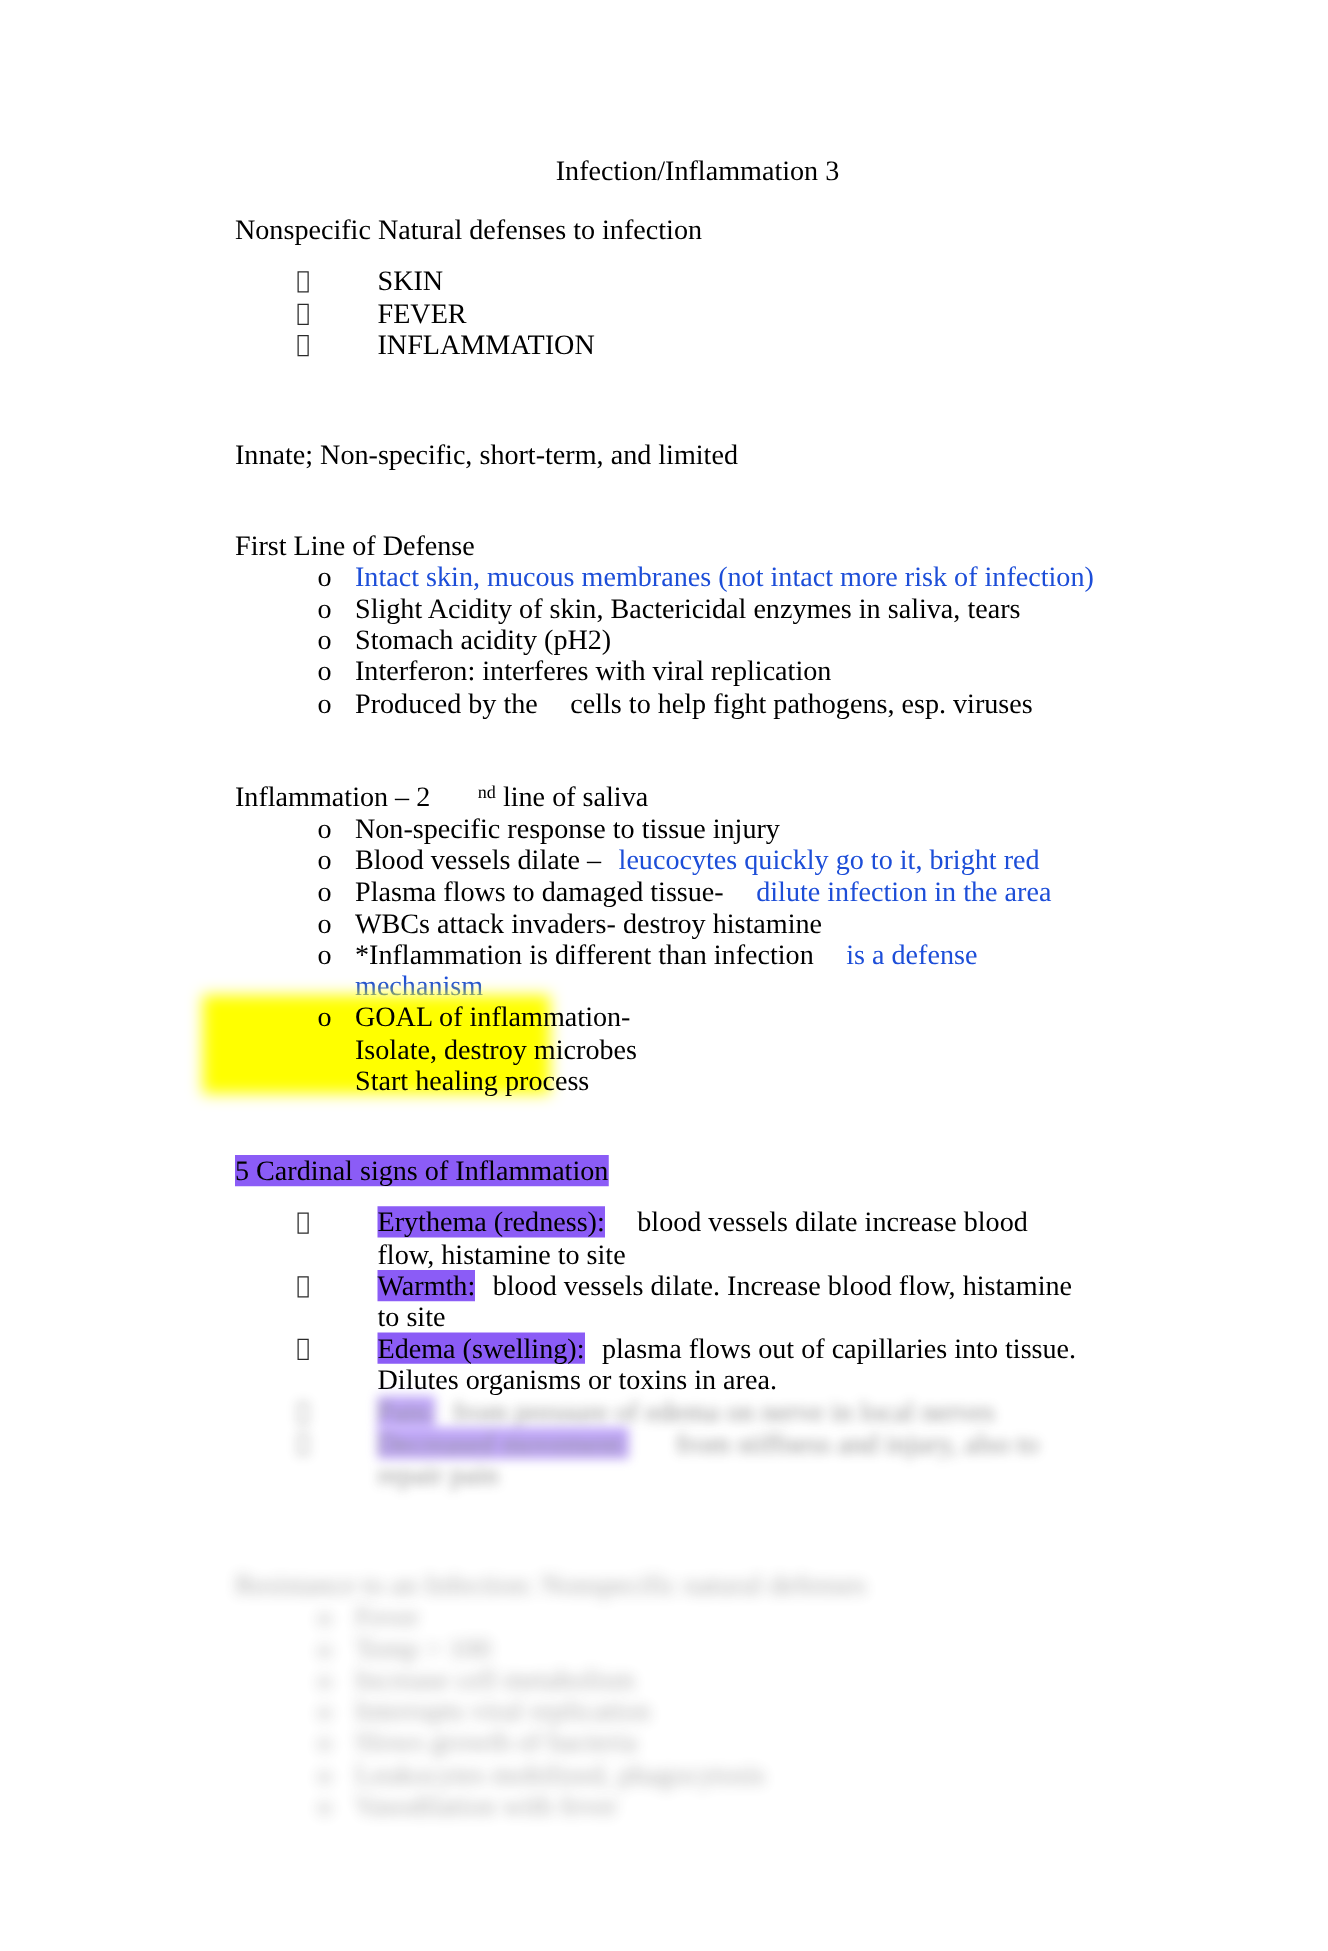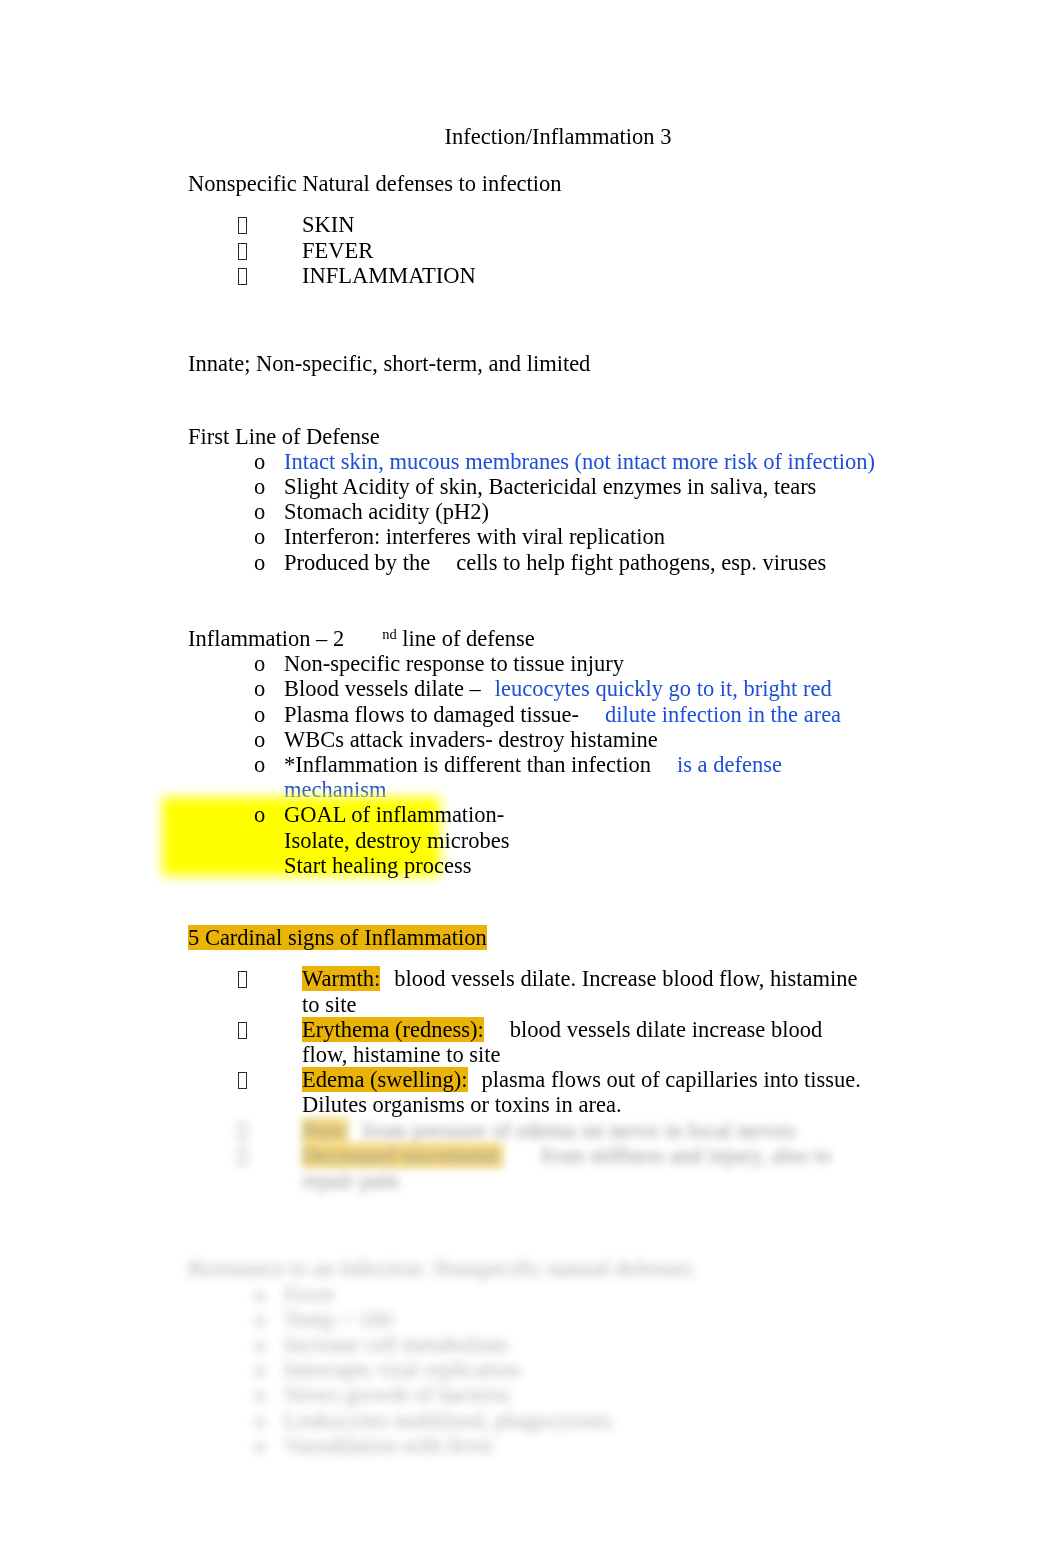--- a/index.html
+++ b/index.html
@@ -38,21 +38,21 @@
     padding-left: 50px;
   }
 
   .heading {
     font-size: 22.5px;
     line-height: 25.2px;
     margin-top: 22px;
   }
 
   .shade {
-    background: #eab308;
+    background: #8b5cf6;
   }
 
   
   ul.lvl1 {
     list-style: none;
     margin: 16px;
     padding: 0;
   }
   ul.lvl1 > li {
     position: relative;
@@ -195,21 +195,21 @@
         <span>Interferon: interferes with viral replication</span>
       </li>
       <li>
         <span class="bullet">o</span>
         <span>Produced by the</span><span class="gap-md"></span><span>cells to help fight pathogens, esp. viruses</span>
       </li>
     </ul>
 
     <div class="blank"></div>
 
-    <div class="heading"><span>Inflammation – 2</span><span class="gap-lg"></span><sup class="nd">nd</sup> <span>line of defense</span></div>
+    <div class="heading"><span>Inflammation – 2</span><span class="gap-lg"></span><sup class="nd">nd</sup> <span>line of saliva</span></div>
 
     <ul class="lvl2">
       <li>
         <span class="bullet">o</span>
         <span>Non-specific response to tissue injury</span>
       </li>
       <li>
         <span class="bullet">o</span>
         <span>Blood vessels dilate –</span><span class="gap-sm"></span><span class="orange">leucocytes quickly go to it, bright red</span>
       </li>
@@ -233,25 +233,25 @@
       </li>
     </ul>
 
     <div class="blank"></div>
 
     <div class="heading"><span class="shade">5 Cardinal signs of Inflammation</span></div>
 
     <ul class="lvl1">
       <li>
         <span class="bullet"><span class="tofu"></span></span>
+        <span class="shade">Erythema (redness):</span><span class="gap-md"></span><span>blood vessels dilate increase blood flow, histamine to site</span>
+      </li>
+      <li>
+        <span class="bullet"><span class="tofu"></span></span>
         <span class="shade">Warmth:</span><span class="gap-sm"></span><span>blood vessels dilate. Increase blood flow, histamine to site</span>
-      </li>
-      <li>
-        <span class="bullet"><span class="tofu"></span></span>
-        <span class="shade">Erythema (redness):</span><span class="gap-md"></span><span>blood vessels dilate increase blood flow, histamine to site</span>
       </li>
       <li>
         <span class="bullet"><span class="tofu"></span></span>
         <span class="shade">Edema (swelling):</span><span class="gap-sm"></span><span>plasma flows out of capillaries into tissue. Dilutes organisms or toxins in area.</span>
       </li>
       <li class="obscured">
         <span class="bullet"><span class="tofu"></span></span>
         <span class="shade">Pain:</span><span class="gap-sm"></span><span>from pressure of edema on nerve in local nerves</span>
       </li>
       <li class="obscured">

